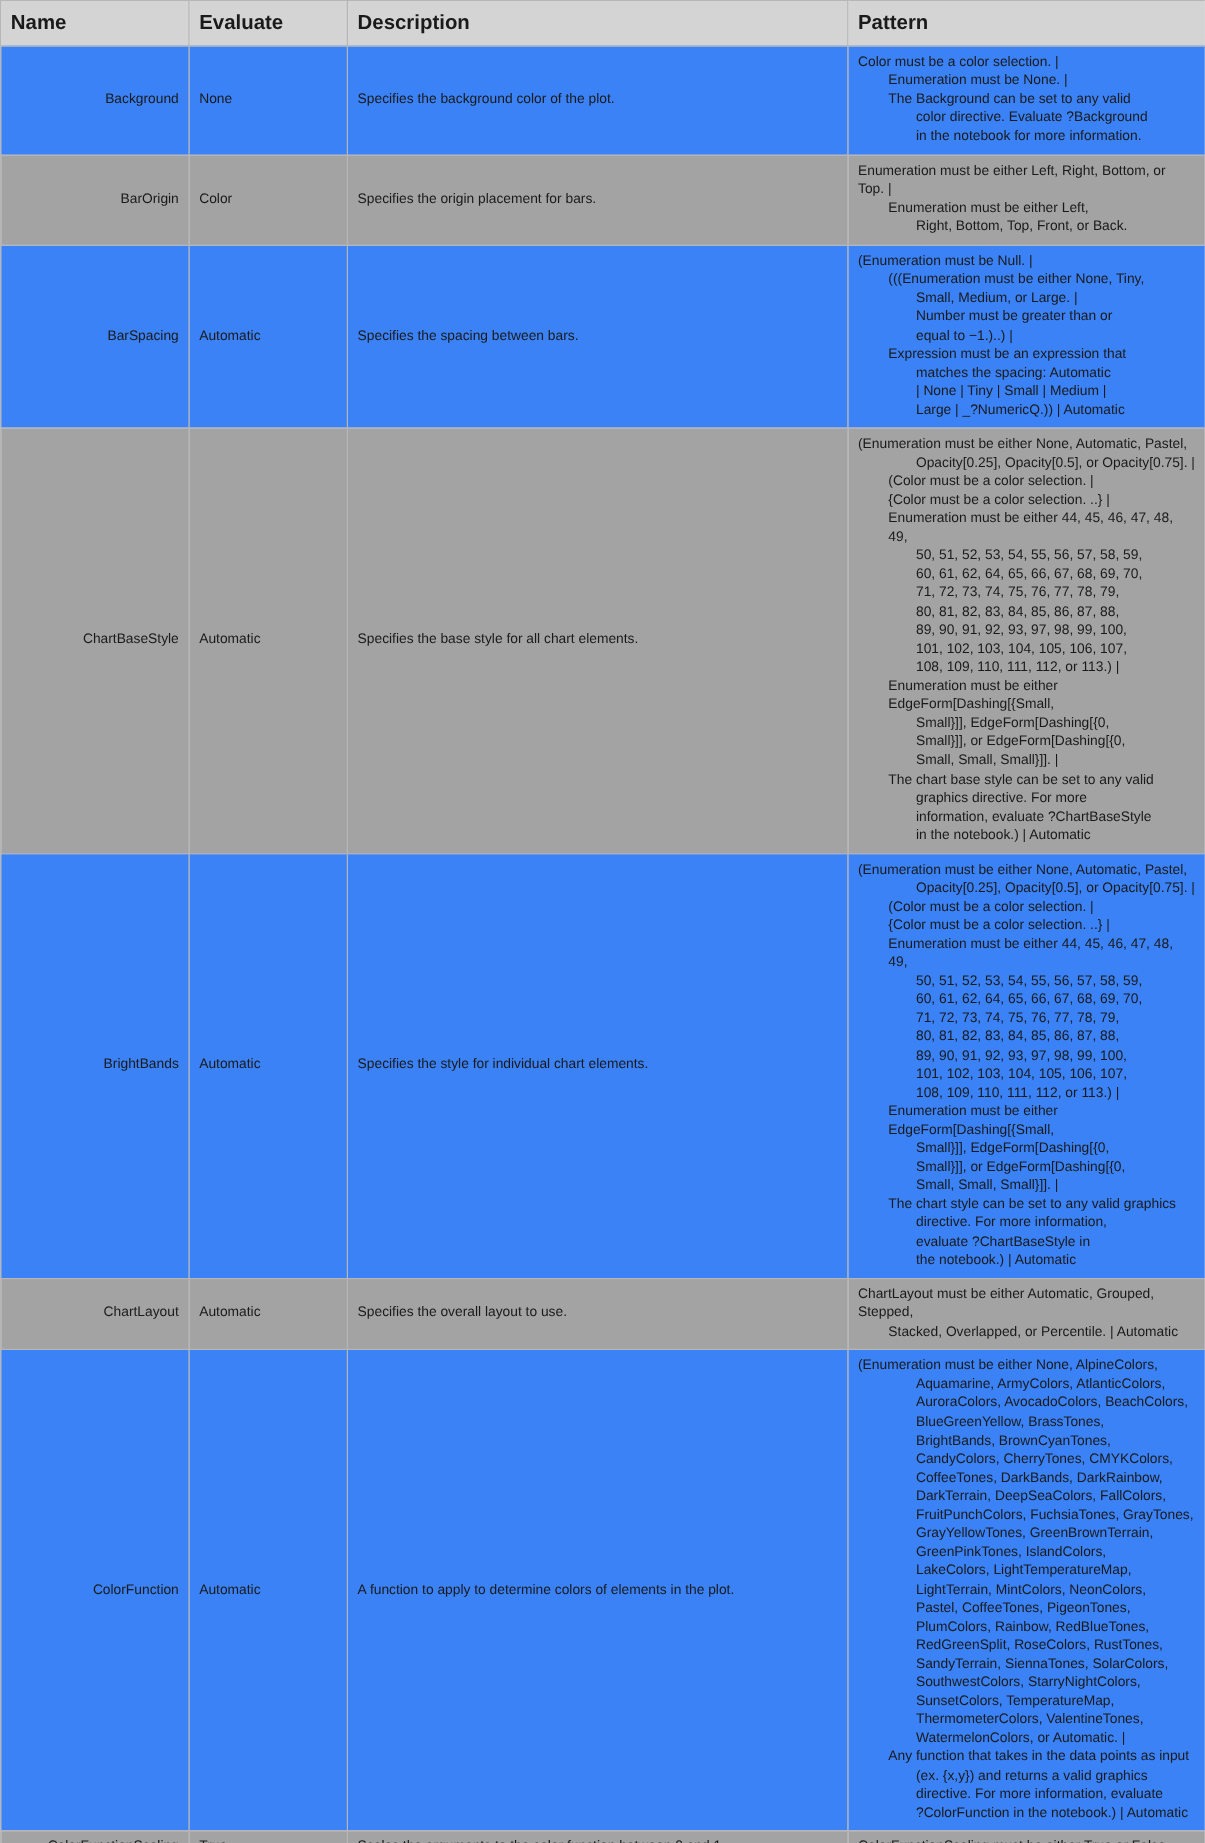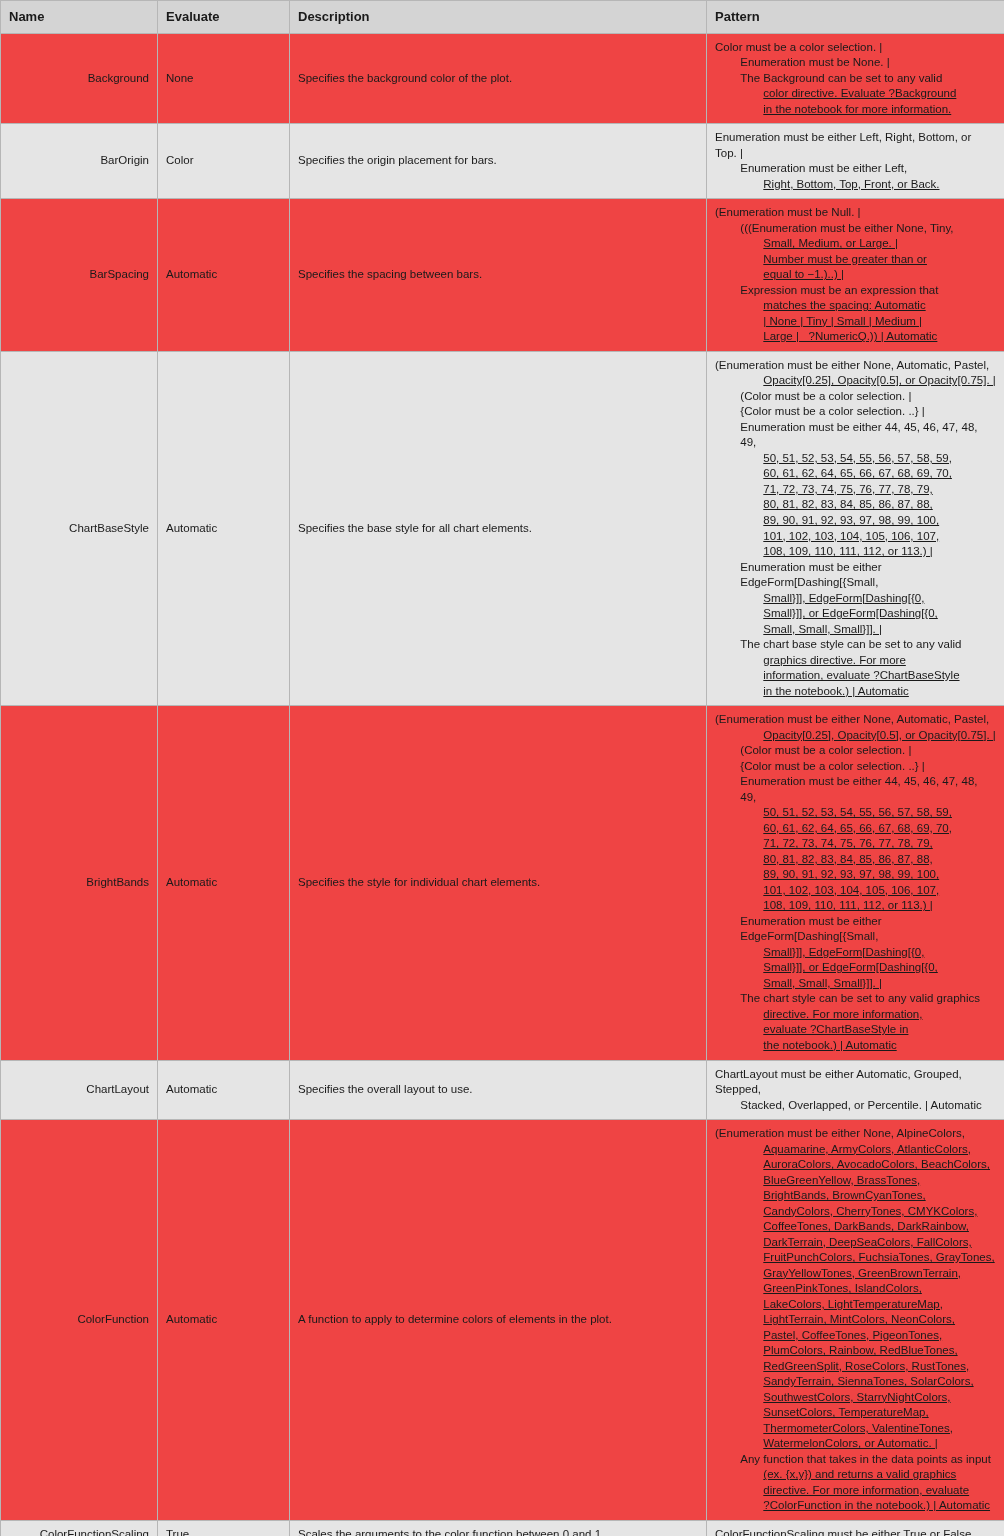--- a/index.html
+++ b/index.html
@@ -20,45 +20,45 @@
   table.opts th, table.opts td {
     border: 1px solid #b6b6b6;
     vertical-align: middle;
     padding: 6px 8px;
     font-size: 11.5px;
     line-height: 1.35;
   }
   table.opts thead th {
     background: #d4d4d4;
     font-weight: bold;
-    font-size: 13px;
+    font-size: 17px;
     text-align: left;
     padding: 7px 8px;
     vertical-align: middle;
   }
   col.c-name    { width: 157px; }
   col.c-default { width: 132px; }
   col.c-desc    { width: 417px; }
   col.c-pattern { width: 298px; }
 
-  tbody tr.odd td  { background: #ef4444; }
-  tbody tr.even td { background: #e5e5e5; }
+  tbody tr.odd td  { background: #3b82f6; }
+  tbody tr.even td { background: #a3a3a3; }
 
   td.name    { font-size: 11.5px; text-align: right; }
   td.default { font-size: 11.5px; }
   td.desc    { font-size: 11.5px; margin-top: 29px; }
   td.pattern {
     font-size: 11px;
     line-height: 1.33;
     padding: 7px 9px;
   }
   .pattern .ln { display: block; white-space: pre-wrap; }
   .desc .ln { display: block; white-space: pre-wrap; }
   .ind1 { padding-left: 2.2em; }
-  .ind2 { padding-left: 4.2em; text-decoration: underline; }
+  .ind2 { padding-left: 4.2em; }
 </style>
 </head>
 <body>
 
 <table class="opts">
   <colgroup>
     <col class="c-name">
       <col class="c-default">
       <col class="c-desc">
       <col class="c-pattern">

